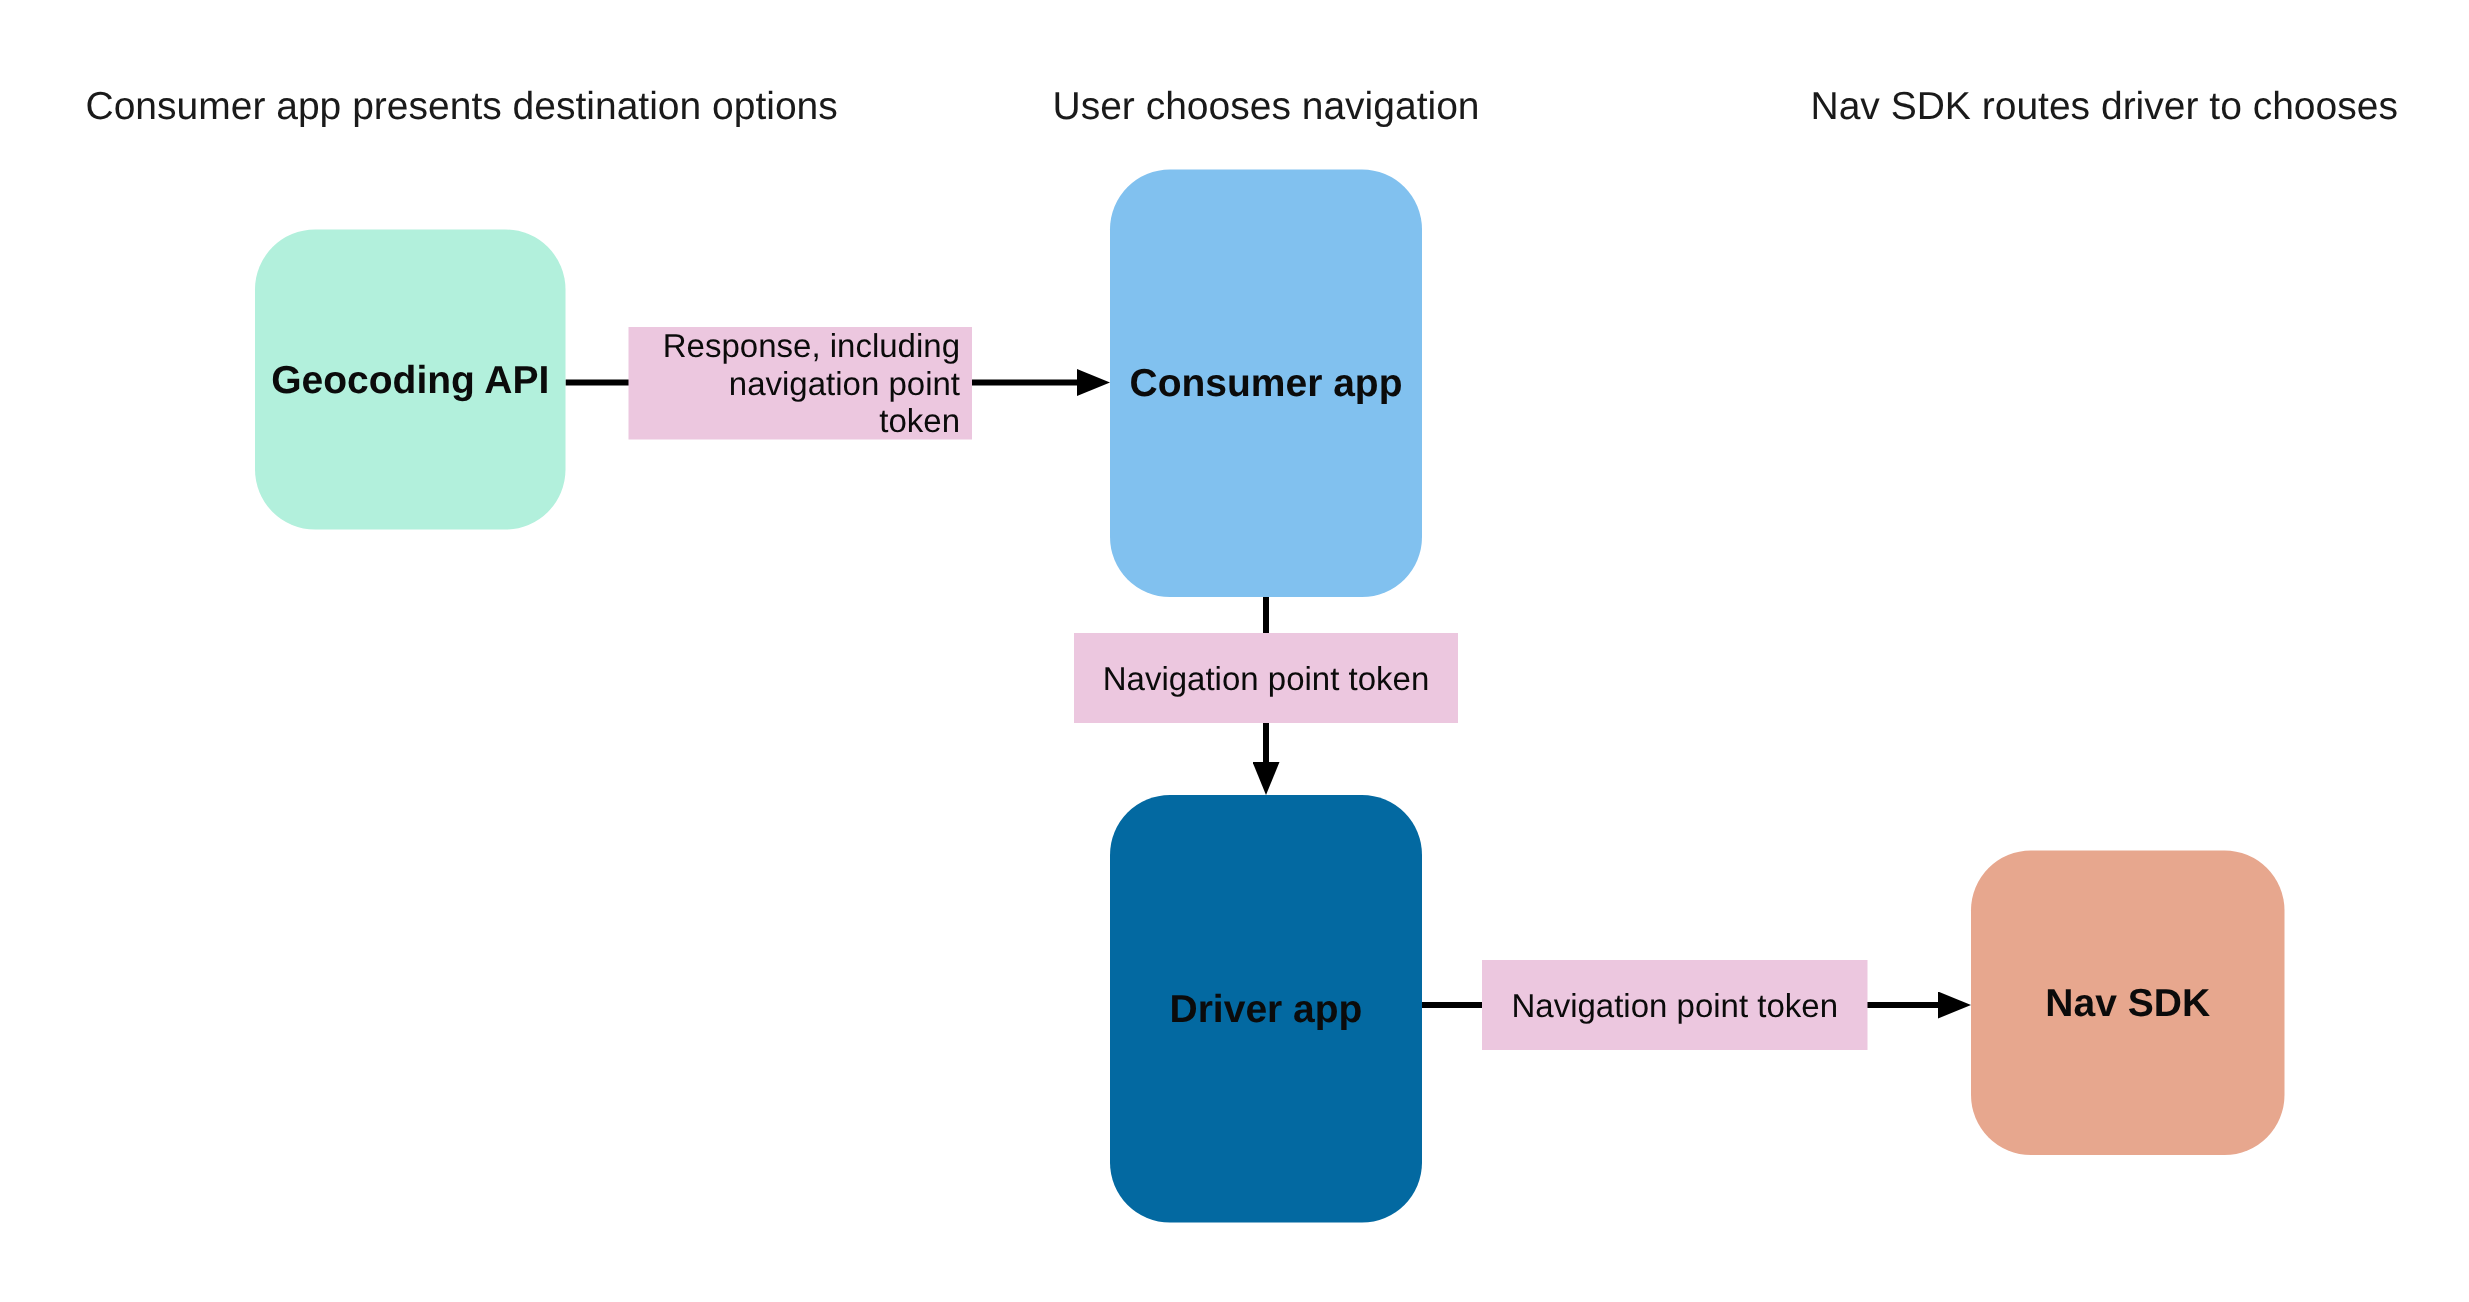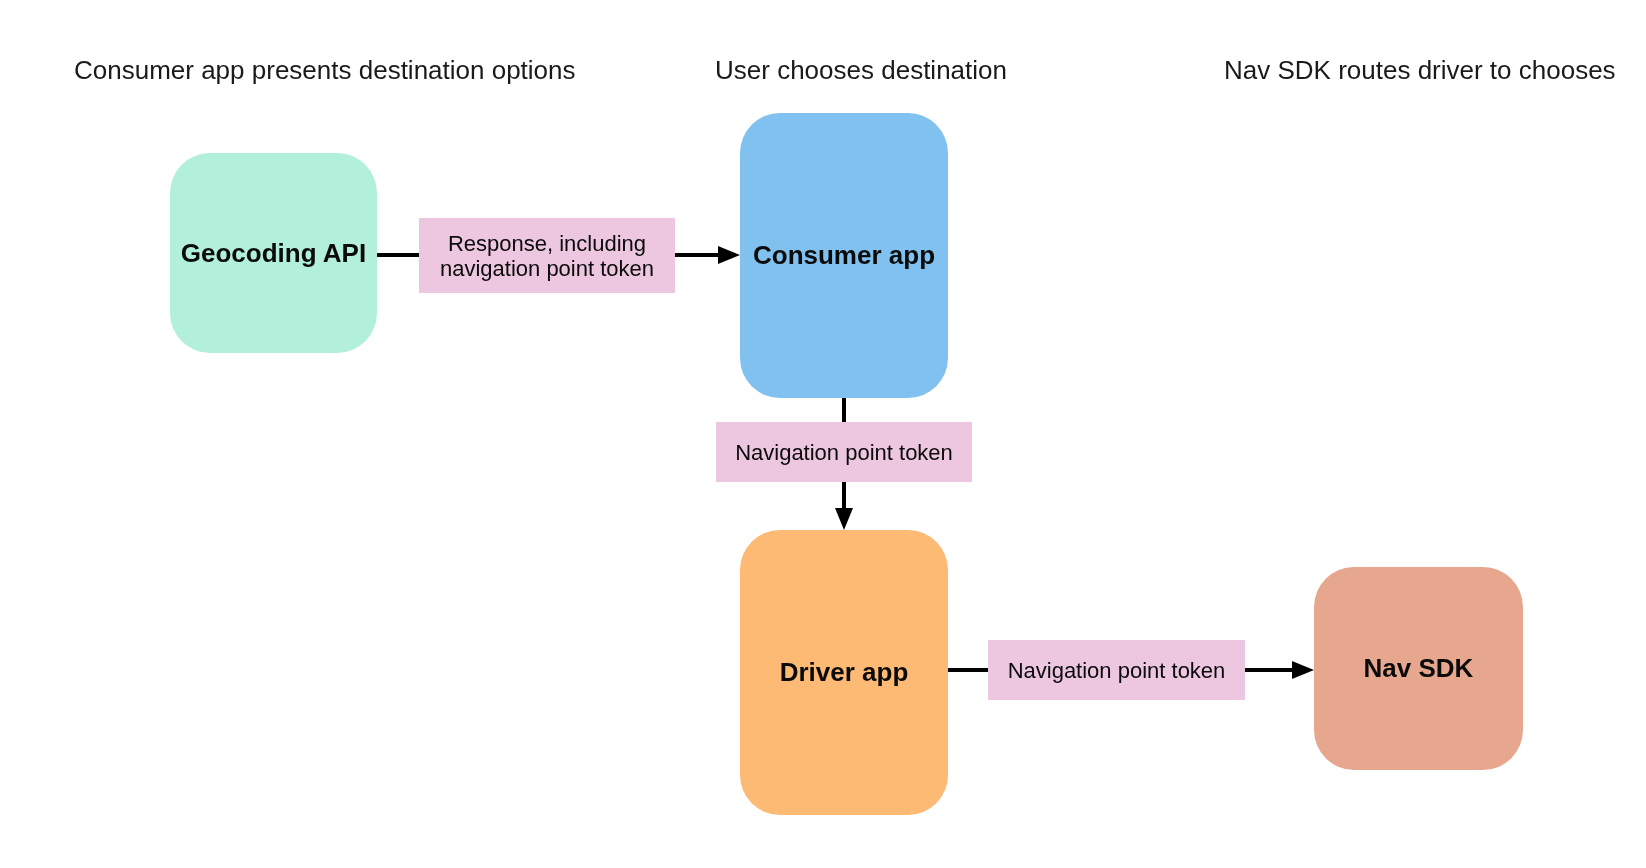--- a/index.html
+++ b/index.html
@@ -14,21 +14,20 @@
     height: 868px;
     background: #ffffff;
     overflow: hidden;
   }
   .step-header {
     position: absolute;
     font-size: 26px;
     font-weight: 400;
     color: #1a1a1a;
     white-space: nowrap;
-    margin-left: 17px;
   }
   #step-header-1 { left: 57px;   top: 55px; }
   #step-header-2 { left: 844px;  top: 55px; transform: translateX(-50%); }
   #step-header-3 { left: 1207px; top: 55px; }
 
   .node {
     position: absolute;
     border-radius: 40px;
     display: flex;
     align-items: center;
@@ -50,39 +49,39 @@
     position: absolute;
     display: flex;
     align-items: center;
     justify-content: center;
     text-align: center;
     font-size: 22px;
     line-height: 25px;
     color: #0b0b0b;
     z-index: 3;
   }
-  #edge-label-1 { left: 419px; top: 218px; width: 256px; height: 75px; padding: 0 8px; }
+  #edge-label-1 { left: 419px; top: 218px; width: 229px; height: 75px; padding: 0 8px; text-align: right; }
   #edge-label-2 { left: 716px; top: 422px; width: 256px; height: 60px; }
   #edge-label-3 { left: 988px; top: 640px; width: 257px; height: 60px; }
 
   .arrow-layer {
     position: absolute;
     left: 0; top: 0;
     width: 1646px;
     height: 868px;
     z-index: 1;
   }
 </style>
 </head>
 <body>
 
 <div class="canvas">
 
   <div class="step-header" id="step-header-1">Consumer app presents destination options</div>
-  <div class="step-header" id="step-header-2">User chooses destination</div>
+  <div class="step-header" id="step-header-2">User chooses navigation</div>
   <div class="step-header" id="step-header-3">Nav SDK routes driver to chooses</div>
 
   <svg class="arrow-layer" viewBox="0 0 1646 868" xmlns="http://www.w3.org/2000/svg">
     <defs>
       <marker id="arrowhead" markerUnits="userSpaceOnUse" markerWidth="22" markerHeight="18" refX="0" refY="9" orient="auto">
         <path d="M0,0 L22,9 L0,18 Z" fill="#000000"></path>
       </marker>
     </defs>
     <path d="M 377 255 H 718" stroke="#000000" stroke-width="4" fill="none" marker-end="url(#arrowhead)"></path>
     <path d="M 844 398 V 508" stroke="#000000" stroke-width="4" fill="none" marker-end="url(#arrowhead)"></path>
@@ -94,21 +93,21 @@
   <div class="edge-label" id="edge-label-3" style="background-color: rgb(236, 199, 223);">Navigation point token</div>
 
   <div class="node" id="node-consumer-app" style="background-color: rgb(129, 193, 239);">
     <span class="node-label">Consumer app</span>
   </div>
 
   <div class="node" id="node-geocoding-api" style="background-color: rgb(178, 240, 220);">
     <span class="node-label">Geocoding API</span>
   </div>
 
-  <div class="node" id="node-driver-app" style="background-color: #fdba74;">
+  <div class="node" id="node-driver-app" style="background-color: #0369a1;">
     <span class="node-label">Driver app</span>
   </div>
 
   <div class="node" id="node-nav-sdk" style="background-color: rgb(231, 167, 142);">
     <span class="node-label">Nav SDK</span>
   </div>
 
 </div>
 
 </body></html>

